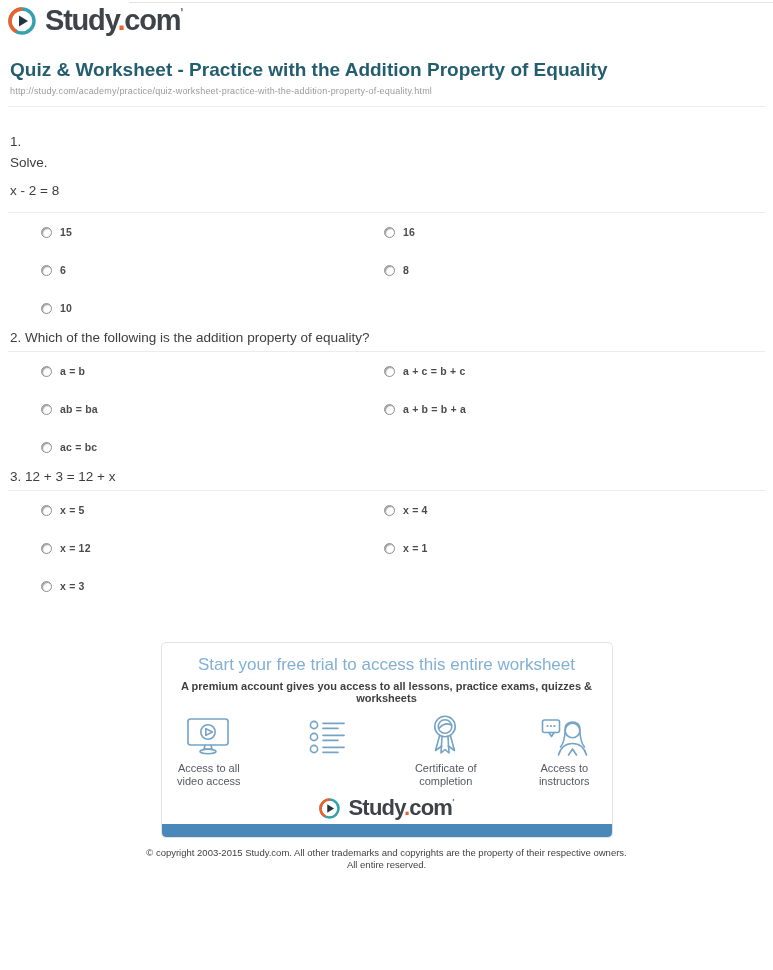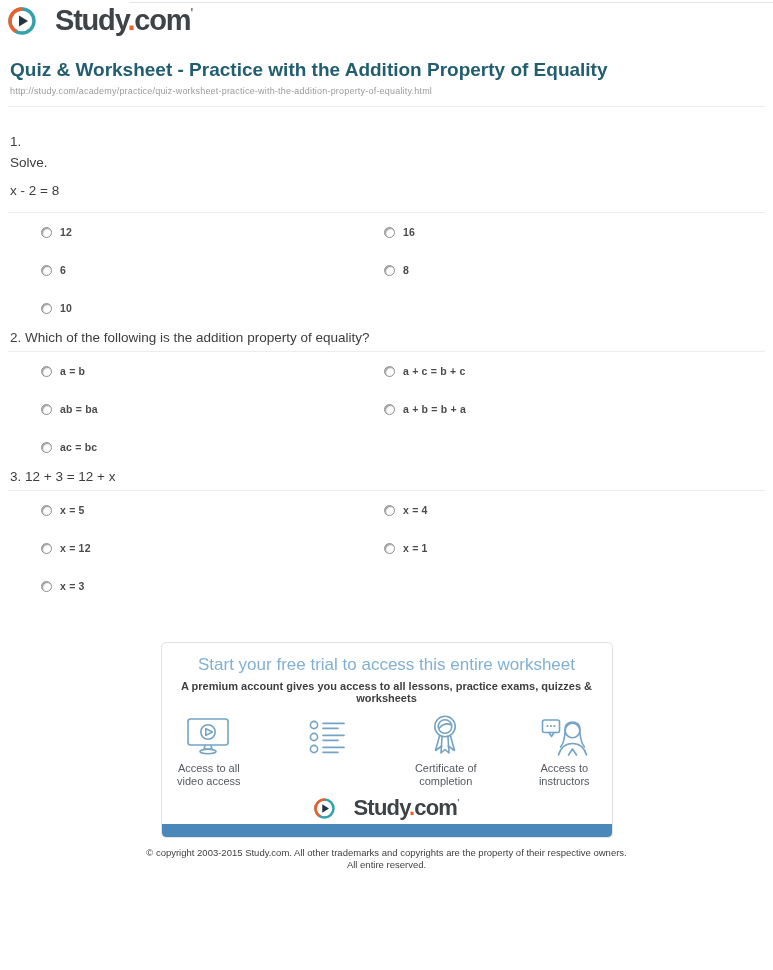--- a/index.html
+++ b/index.html
@@ -5,21 +5,21 @@
   * { margin:0; padding:0; box-sizing:border-box; }
   html,body { background:#ffffff; }
   body {
     width:773px; height:970px; margin:0 auto; position:relative; overflow:hidden;
     font-family:"Liberation Sans", sans-serif; color:#3d3d3d;
   }
   .edge-line { position:absolute; top:2px; left:129px; right:0; border-top:1px solid #e4e4e4; }
 
   
   .header { padding:6px 0 0 8px; }
-  .logo { display:flex; align-items:center; gap:19px; }
+  .logo { display:flex; align-items:center; gap:9px; }
   .logo svg.mark { flex:0 0 auto; }
   .logo-text { font-weight:bold; color:#3e4347; letter-spacing:-1.2px; line-height:1; }
   .logo-lg .logo-text { font-size:29px; }
   .logo-sm .logo-text { font-size:22px; letter-spacing:-0.8px; }
   .logo-text .dot { color:#ee5f2a; }
   .logo-text .tick { font-size:0.45em; color:#7a7f83; vertical-align:top; letter-spacing:0; }
 
   
   .page-title { margin:24px 10px 0; width:600px; font-size:19px; font-weight:bold; color:#235e70; line-height:22px; }
   .page-url { margin:5px 10px 0; font-size:9px; color:#9b9b9b; letter-spacing:0.2px; }
@@ -93,21 +93,21 @@
 <div class="divider top-divider"></div>
 
 <section class="question q1">
   <div class="q-line">1.</div>
   <div class="q-line">Solve.</div>
   <div class="q-equation">x - 2 = 8</div>
   <div class="divider"></div>
   <div class="options">
     <div class="option">
       <span class="radio"></span>
-      <span class="option-label">12</span>
+      <span class="option-label">15</span>
     </div>
     <div class="option">
       <span class="radio"></span>
       <span class="option-label">6</span>
     </div>
     <div class="option">
       <span class="radio"></span>
       <span class="option-label">10</span>
     </div>
     <div class="option">

